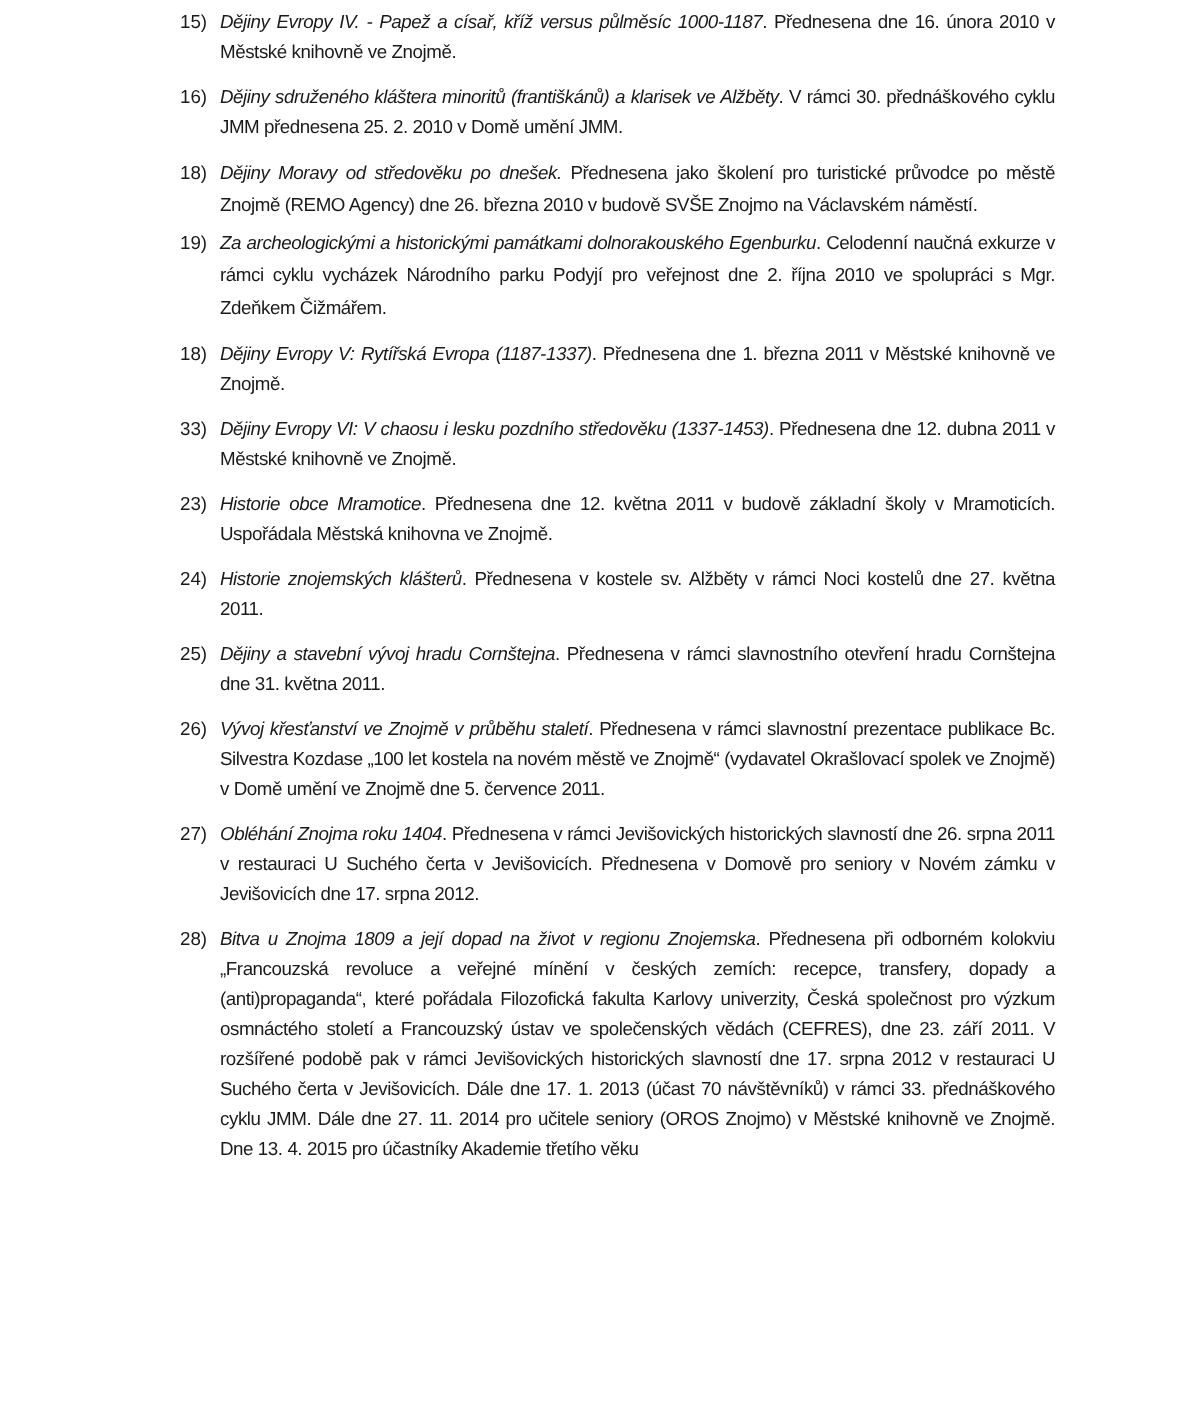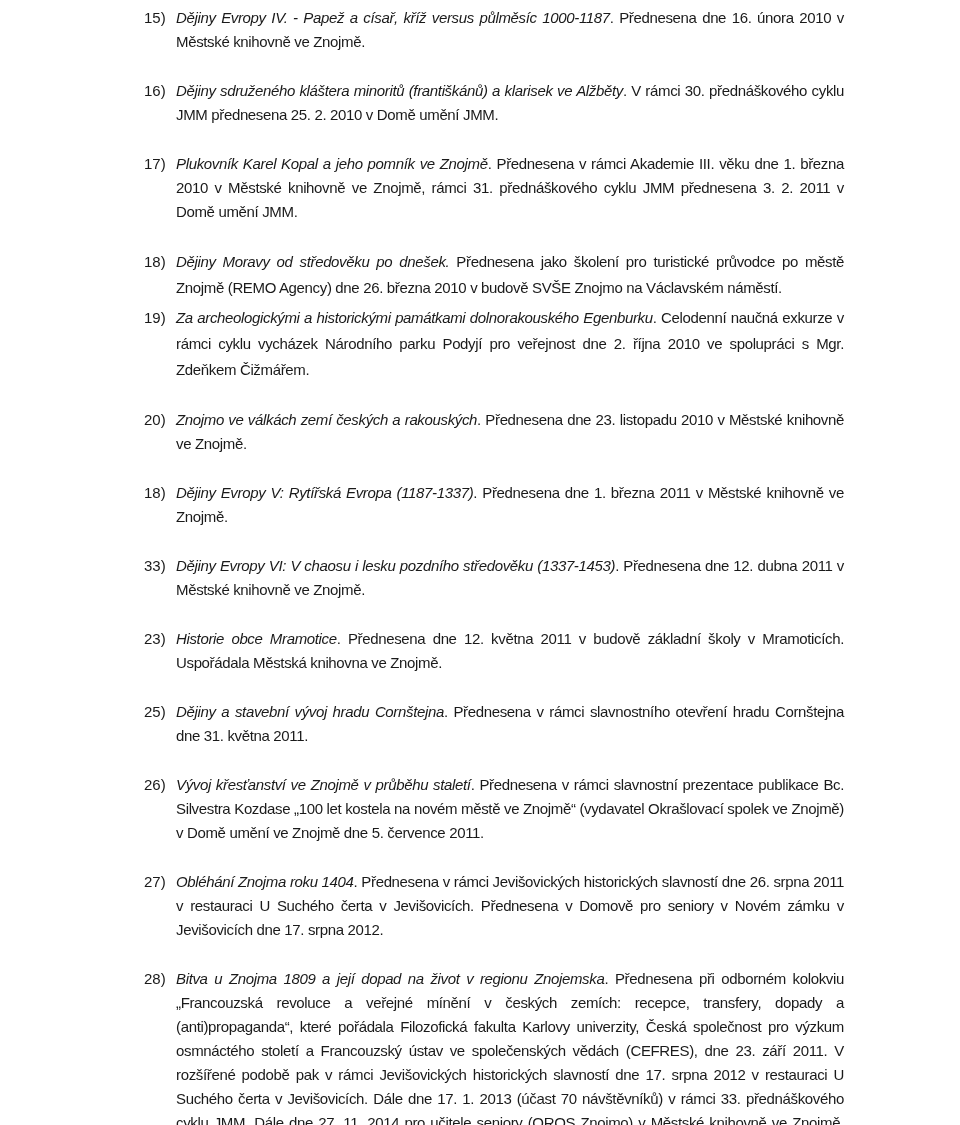--- a/index.html
+++ b/index.html
@@ -45,64 +45,61 @@
     position: absolute;
     left: 0;
     top: 0;
     width: 32px;
     letter-spacing: 0;
   }
   .title {
     font-style: italic;
   }
   .gap-4 { margin-top: 4px; }
-  .gap-10 { margin-top: 25px; }
+  .gap-10 { margin-top: 12px; }
 </style>
 </head>
 <body>
 
 <div class="page">
   <ol class="list">
 
     <li class="item">
       <span class="num">15)</span><span class="title">Dějiny Evropy IV. - Papež a císař, kříž versus půlměsíc 1000-1187</span><span class="body">. Přednesena dne 16. února 2010 v Městské knihovně ve Znojmě.</span>
     </li>
 
     <li class="item gap-10">
       <span class="num">16)</span><span class="title">Dějiny sdruženého kláštera minoritů (františkánů) a klarisek ve Alžběty</span><span class="body">. V rámci 30. přednáškového cyklu JMM přednesena 25. 2. 2010 v Domě umění JMM.</span>
     </li>
 
-    <li class="item gap-10">
-      <span class="num">17)</span><span class="title">Plukovník Karel Kopal a jeho pomník ve Znojmě</span><span class="body">. Přednesena v rámci Akademie III. věku dne 1. března 2010 v Městské knihovně ve Znojmě,  rámci 31. přednáškového cyklu JMM přednesena 3. 2. 2011 v Domě umění JMM.</span>
-    </li>
 
     <li class="item gap-10" style="line-height:26px;">
       <span class="num">18)</span><span class="title">Dějiny Moravy od středověku po dnešek.</span><span class="body"> Přednesena jako školení pro turistické průvodce po městě Znojmě (REMO Agency) dne 26. března 2010 v budově SVŠE Znojmo na Václavském náměstí.</span>
     </li>
 
     <li class="item gap-4" style="line-height:26px;">
       <span class="num">19)</span><span class="title">Za archeologickými a historickými památkami dolnorakouského Egenburku</span><span class="body">. Celodenní naučná exkurze v rámci cyklu vycházek Národního parku Podyjí pro veřejnost dne 2. října 2010 ve spolupráci s Mgr. Zdeňkem Čižmářem.</span>
     </li>
 
-    <li class="item gap-10">
-      <span class="num">20)</span><span class="title">Znojmo ve válkách zemí českých a rakouských</span><span class="body">. Přednesena dne 23. listopadu 2010 v Městské knihovně ve Znojmě.</span>
-    </li>
 
     <li class="item gap-10">
       <span class="num">18)</span><span class="title">Dějiny Evropy V: Rytířská Evropa (1187-1337)</span><span class="body">. Přednesena dne 1. března 2011 v Městské knihovně ve Znojmě.</span>
     </li>
 
     <li class="item gap-10">
       <span class="num">33)</span><span class="title">Dějiny Evropy VI: V chaosu i lesku pozdního středověku (1337-1453)</span><span class="body">. Přednesena dne 12. dubna 2011 v Městské knihovně ve Znojmě.</span>
     </li>
 
     <li class="item gap-10">
       <span class="num">23)</span><span class="title">Historie obce Mramotice</span><span class="body">. Přednesena dne 12. května 2011 v budově základní školy v Mramoticích. Uspořádala Městská knihovna ve Znojmě.</span>
     </li>
 
+    <li class="item gap-10">
+      <span class="num">24)</span><span class="title">Historie znojemských klášterů</span><span class="body">. Přednesena v kostele sv. Alžběty v rámci Noci kostelů dne 27. května 2011.</span>
+    </li>
 
     <li class="item gap-10">
       <span class="num">25)</span><span class="title">Dějiny a stavební vývoj hradu Cornštejna</span><span class="body">. Přednesena v rámci slavnostního otevření hradu Cornštejna dne 31. května 2011.</span>
     </li>
 
     <li class="item gap-10">
       <span class="num">26)</span><span class="title">Vývoj křesťanství ve Znojmě v průběhu staletí</span><span class="body">. Přednesena v rámci slavnostní prezentace publikace Bc. Silvestra Kozdase „100 let kostela na novém městě ve Znojmě“ (vydavatel Okrašlovací spolek ve Znojmě) v Domě umění ve Znojmě dne 5. července 2011.</span>
     </li>
 
     <li class="item gap-10">

